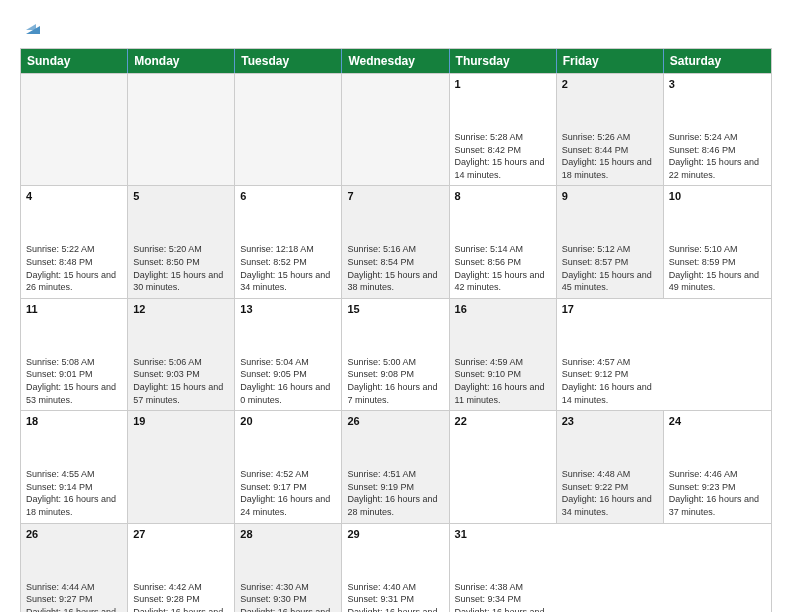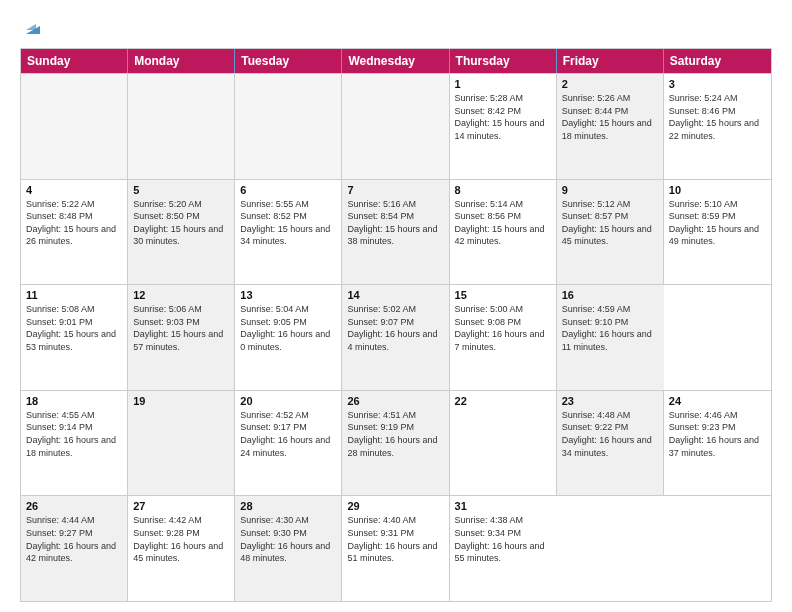--- a/index.html
+++ b/index.html
@@ -42,21 +42,21 @@
     }
     .calendar {
       flex: 1;
       display: flex;
       flex-direction: column;
       border: 1px solid #ccc;
     }
     .cal-header {
       display: grid;
       grid-template-columns: repeat(7, 1fr);
-      background: #be185d;
+      background: #15803d;
     }
     .cal-header-cell {
       color: #fff;
       font-size: 12px;
       font-weight: bold;
       padding: 5px 6px;
       text-align: left;
       border-right: 1px solid #5a9ad0;
     }
     .cal-header-cell:last-child { border-right: none; }
@@ -87,20 +87,21 @@
     .day-num {
       font-size: 11px;
       font-weight: bold;
       margin-bottom: 2px;
       color: #111;
     }
     .cell-info {
       font-size: 9px;
       color: #333;
       line-height: 1.4;
+      margin-top: 39px;
     }
   </style>
 </head>
 <body>
 
 <div class="page">
   <div class="header">
     <div class="logo">
       <div>
         <div style="display:flex;align-items:center;gap:2px;">
@@ -167,21 +168,21 @@
           </div>
           <div class="cal-cell shaded">
             <div class="day-num">5</div>
             <div class="cell-info">Sunrise: 5:20 AM
 Sunset: 8:50 PM
 Daylight: 15 hours
 and 30 minutes.</div>
           </div>
           <div class="cal-cell">
             <div class="day-num">6</div>
-            <div class="cell-info">Sunrise: 5:55 AM
+            <div class="cell-info">Sunrise: 12:18 AM
 Sunset: 8:52 PM
 Daylight: 15 hours
 and 34 minutes.</div>
           </div>
           <div class="cal-cell shaded">
             <div class="day-num">7</div>
             <div class="cell-info">Sunrise: 5:16 AM
 Sunset: 8:54 PM
 Daylight: 15 hours
 and 38 minutes.</div>
@@ -223,40 +224,40 @@
 Daylight: 15 hours
 and 57 minutes.</div>
           </div>
           <div class="cal-cell">
             <div class="day-num">13</div>
             <div class="cell-info">Sunrise: 5:04 AM
 Sunset: 9:05 PM
 Daylight: 16 hours
 and 0 minutes.</div>
           </div>
-          <div class="cal-cell shaded">
-            <div class="day-num">14</div>
-            <div class="cell-info">Sunrise: 5:02 AM
-Sunset: 9:07 PM
-Daylight: 16 hours
-and 4 minutes.</div>
-          </div>
           <div class="cal-cell">
             <div class="day-num">15</div>
             <div class="cell-info">Sunrise: 5:00 AM
 Sunset: 9:08 PM
 Daylight: 16 hours
 and 7 minutes.</div>
           </div>
           <div class="cal-cell shaded">
             <div class="day-num">16</div>
             <div class="cell-info">Sunrise: 4:59 AM
 Sunset: 9:10 PM
 Daylight: 16 hours
 and 11 minutes.</div>
+          </div>
+          <div class="cal-cell">
+            <div class="day-num">17</div>
+            <div class="cell-info">Sunrise: 4:57 AM
+Sunset: 9:12 PM
+Daylight: 16 hours
+and 14 minutes.</div>
           </div>
         </div>
         <div class="cal-row">
           <div class="cal-cell">
             <div class="day-num">18</div>
             <div class="cell-info">Sunrise: 4:55 AM
 Sunset: 9:14 PM
 Daylight: 16 hours
 and 18 minutes.</div>
           </div>

